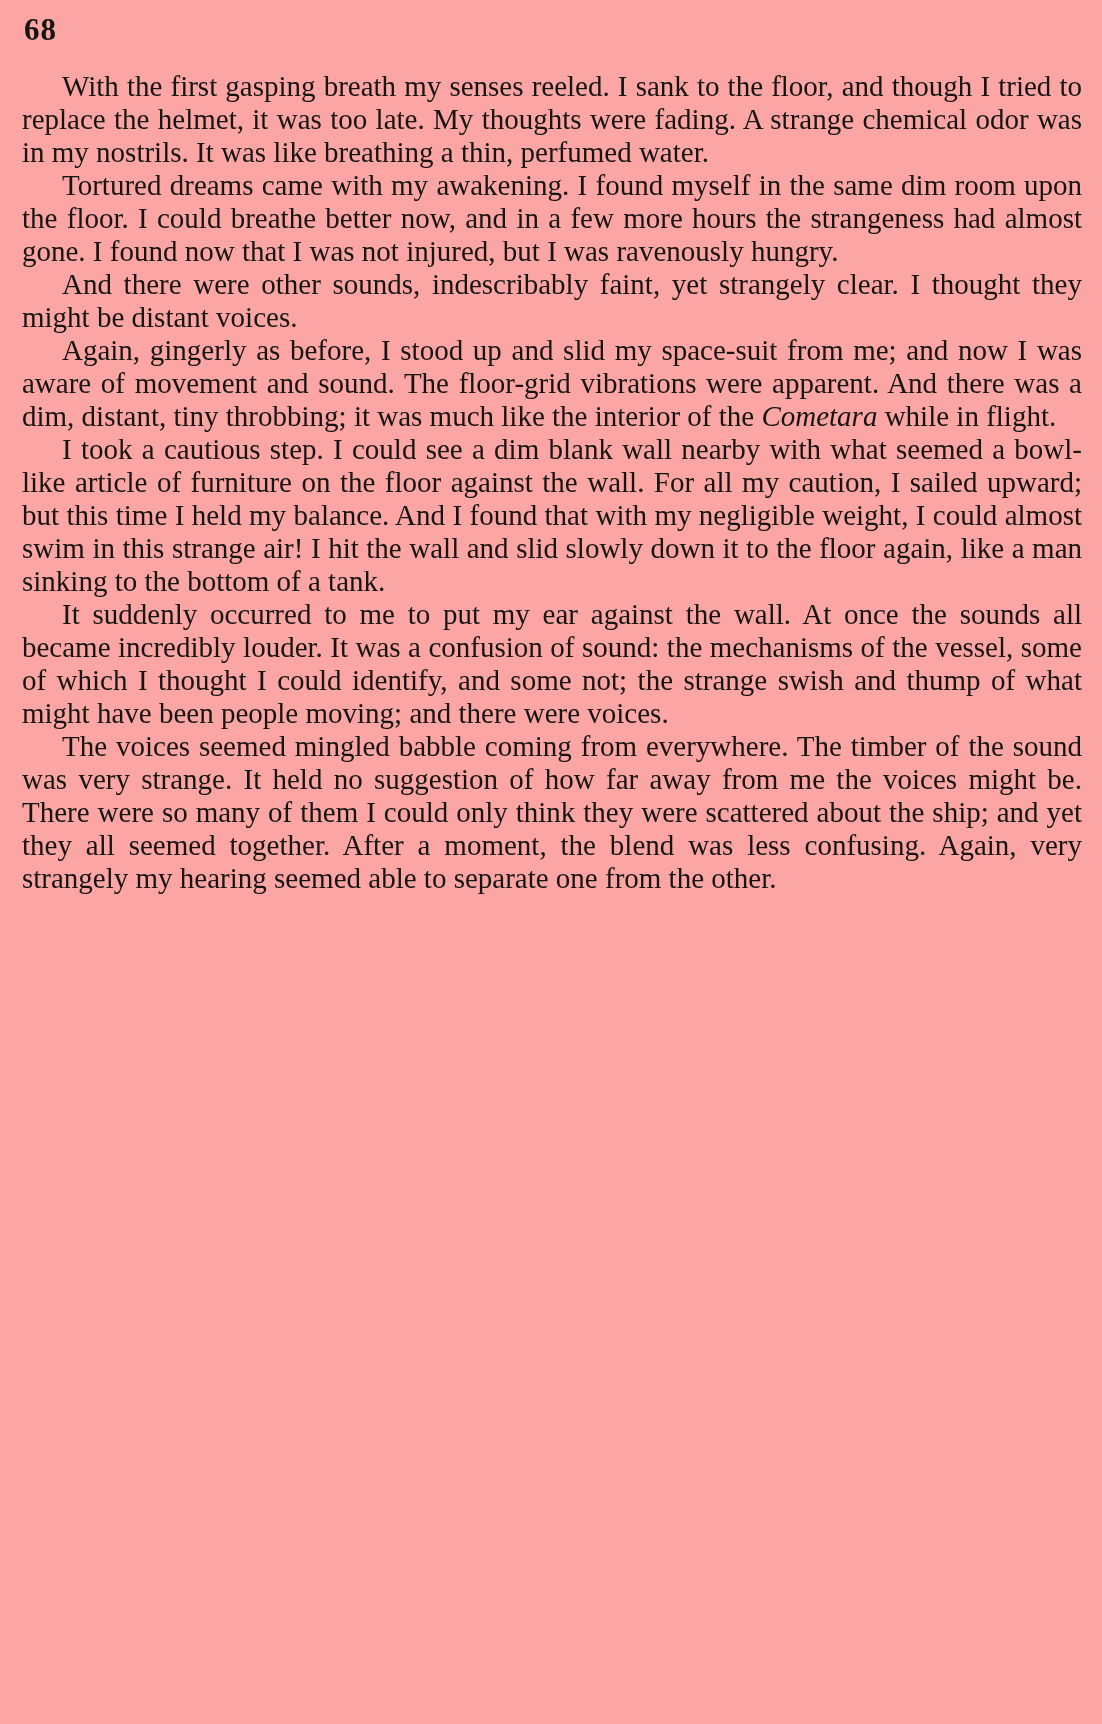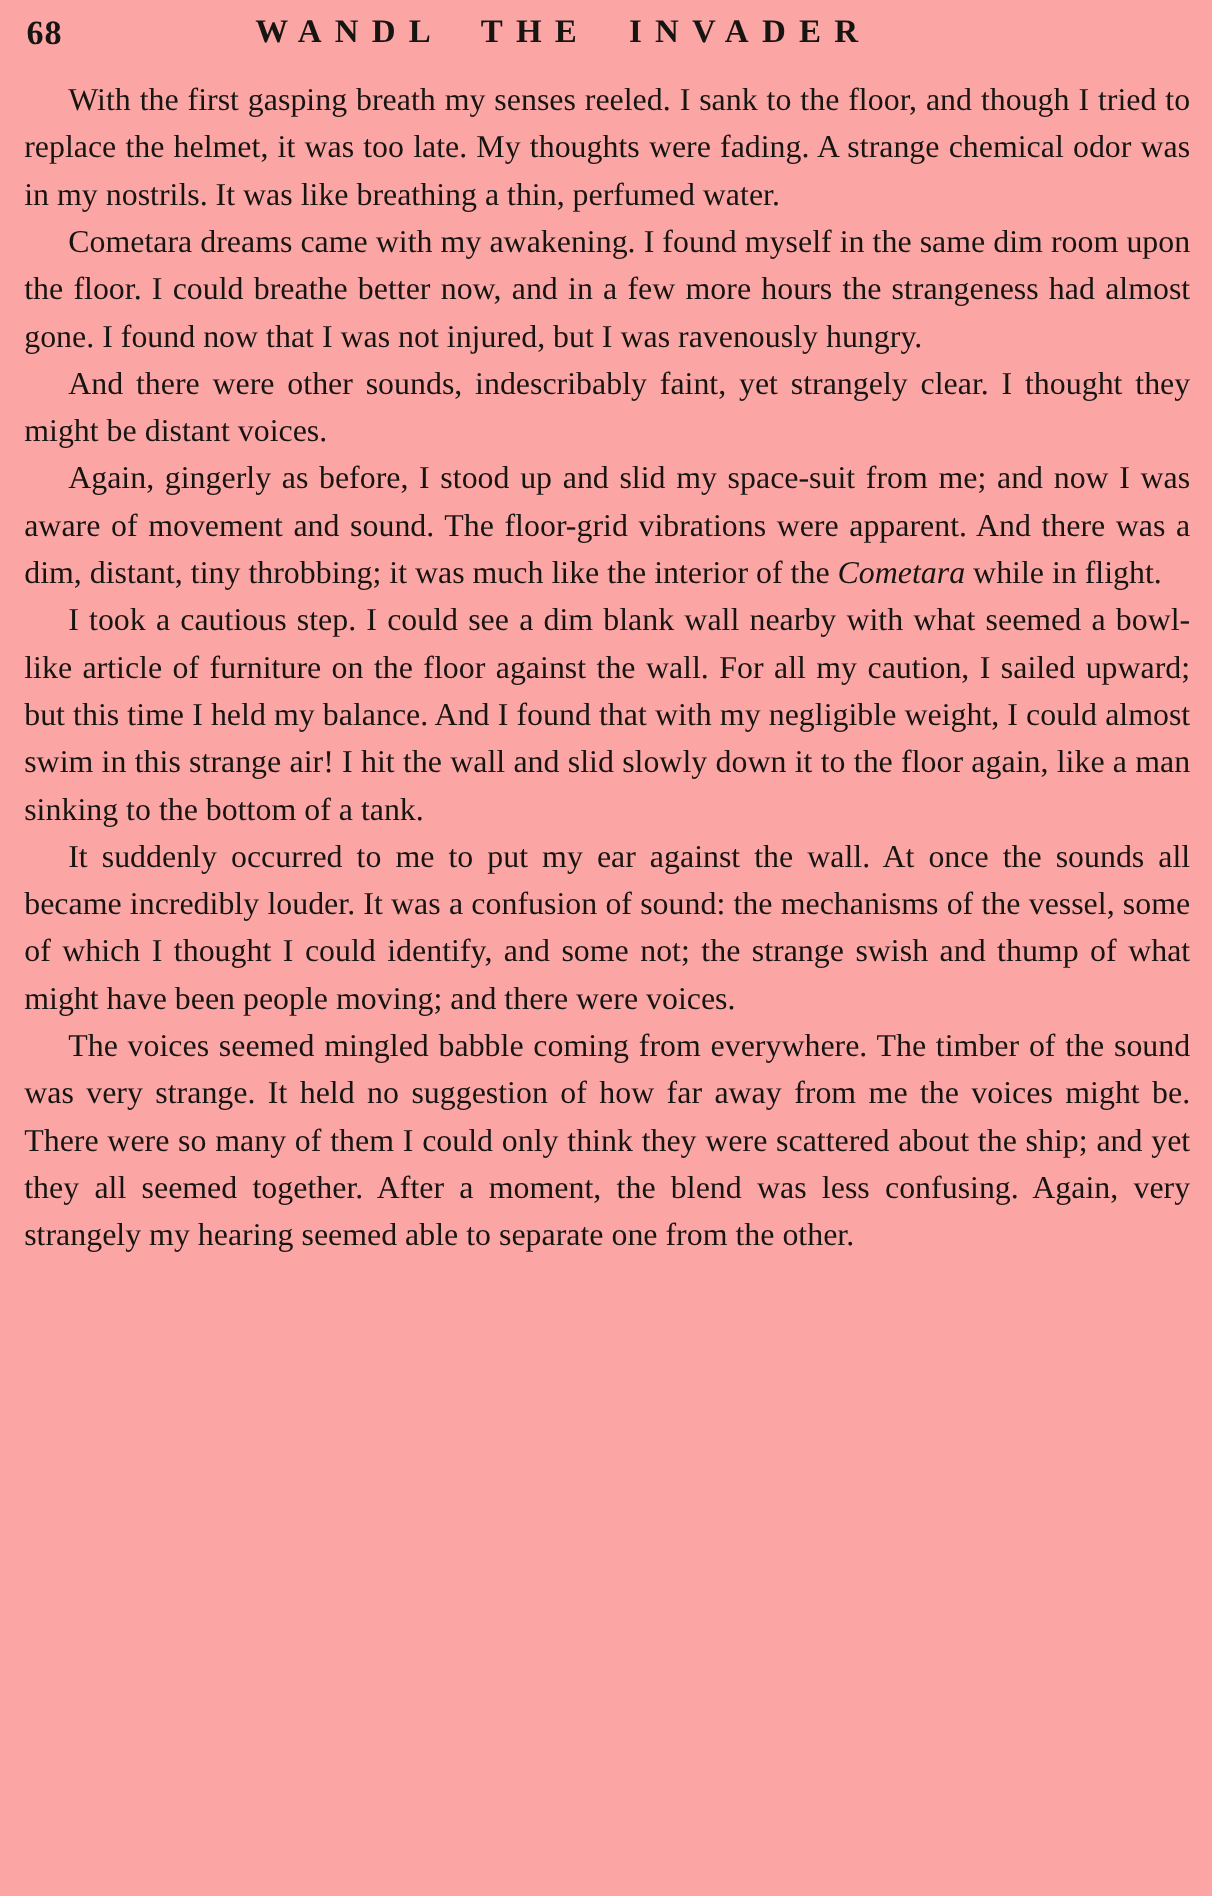--- a/index.html
+++ b/index.html
@@ -40,38 +40,37 @@
     text-align: center;
     font-size: 30px;
     font-weight: bold;
     letter-spacing: 12px;
     word-spacing: 16px;
     white-space: nowrap;
   }
   .page-body p {
     margin: 0;
     font-size: 29px;
-    line-height: 43px;
+    line-height: 33px;
     text-align: justify;
     text-indent: 40px;
   }
   .page-body .italic {
     font-style: italic;
   }
 </style>
 </head>
 <body>
 
 <div class="page">
   <header class="page-header">
     <span class="page-number">68</span>
-    <h1 class="running-title">WANDL THE INVADER</h1>
   </header>
   <main class="page-body">
       <p><span>With the first gasping breath my senses reeled. I sank to the floor, and though I tried to replace the helmet, it was too late. My thoughts were fading. A strange chemical odor was in my nostrils. It was like breathing a thin, perfumed water.</span></p>
-      <p><span>Cometara dreams came with my awakening. I found myself in the same dim room upon the floor. I could breathe better now, and in a few more hours the strangeness had almost gone. I found now that I was not injured, but I was ravenously hungry.</span></p>
+      <p><span>Tortured dreams came with my awakening. I found myself in the same dim room upon the floor. I could breathe better now, and in a few more hours the strangeness had almost gone. I found now that I was not injured, but I was ravenously hungry.</span></p>
       <p><span>And there were other sounds, indescribably faint, yet strangely clear. I thought they might be distant voices.</span></p>
       <p><span>Again, gingerly as before, I stood up and slid my space-suit from me; and now I was aware of movement and sound. The floor-grid vibrations were apparent. And there was a dim, distant, tiny throbbing; it was much like the interior of the </span><span class="italic">Cometara</span><span> while in flight.</span></p>
       <p><span>I took a cautious step. I could see a dim blank wall nearby with what seemed a bowl-like article of furniture on the floor against the wall. For all my caution, I sailed upward; but this time I held my balance. And I found that with my negligible weight, I could almost swim in this strange air! I hit the wall and slid slowly down it to the floor again, like a man sinking to the bottom of a tank.</span></p>
       <p><span>It suddenly occurred to me to put my ear against the wall. At once the sounds all became incredibly louder. It was a confusion of sound: the mechanisms of the vessel, some of which I thought I could identify, and some not; the strange swish and thump of what might have been people moving; and there were voices.</span></p>
       <p><span>The voices seemed mingled babble coming from everywhere. The timber of the sound was very strange. It held no suggestion of how far away from me the voices might be. There were so many of them I could only think they were scattered about the ship; and yet they all seemed together. After a moment, the blend was less confusing. Again, very strangely my hearing seemed able to separate one from the other.</span></p>
     </main>
 </div>
 
 </body></html>

